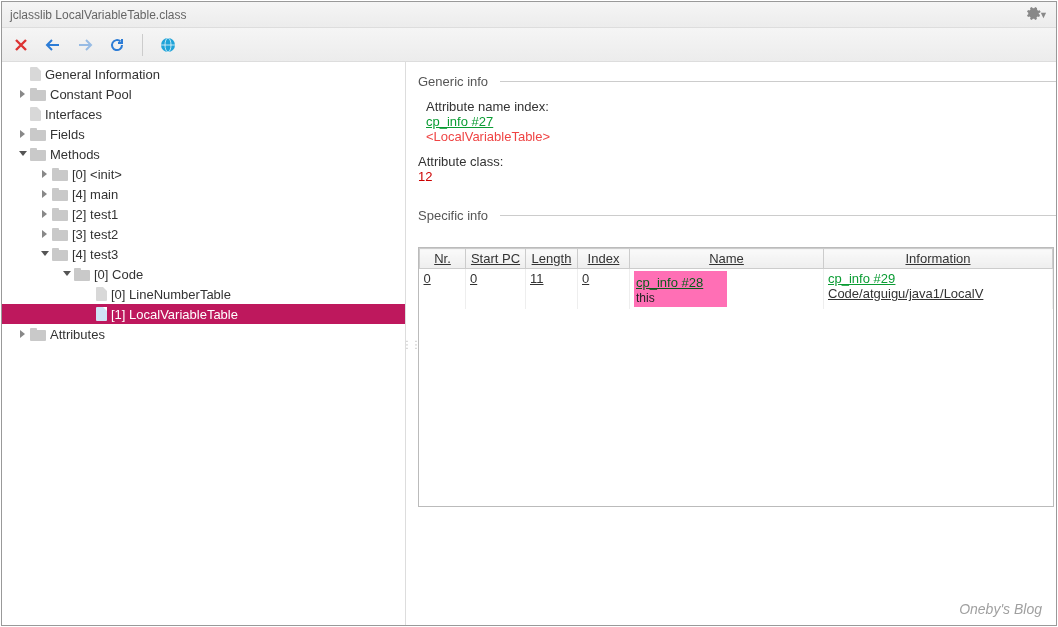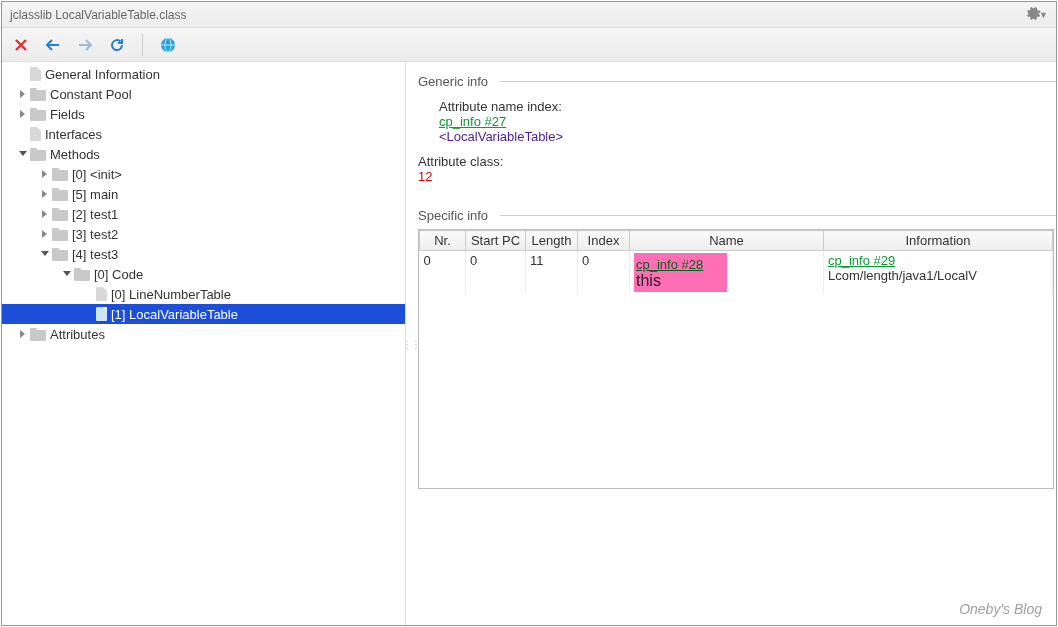--- a/index.html
+++ b/index.html
@@ -7,44 +7,44 @@
 .window { border: 1px solid #999; width: 1056px; height: 625px; margin: 1px; display: flex; flex-direction: column; background: #fff; }
 .titlebar { background: linear-gradient(#f5f5f5,#ececec); height: 26px; display: flex; align-items: center; padding: 0 8px; border-bottom: 1px solid #ddd; color: #666; font-size: 12px; }
 .titlebar .spacer { flex: 1; }
 .toolbar { height: 34px; background: linear-gradient(#f5f5f5,#ececec); border-bottom: 1px solid #ddd; display: flex; align-items: center; padding: 0 10px; gap: 14px; }
 .toolbar .icon { width: 18px; height: 18px; display: inline-flex; align-items: center; justify-content: center; }
 .toolbar .sep { width: 1px; height: 22px; background: #ccc; margin: 0 2px; }
 .body { flex: 1; display: flex; overflow: hidden; }
 .sidebar { width: 404px; border-right: 1px solid #ddd; overflow: auto; padding-top: 2px; }
 .content { flex: 1; padding: 10px 0 0 12px; overflow: hidden; position: relative; }
 .tree-row { display: flex; align-items: center; height: 20px; padding-right: 6px; white-space: nowrap; cursor: default; }
-.tree-row.selected { background: #1d4ed8; color: #fff; }
+.tree-row.selected { background: #be185d; color: #fff; }
 .tw { width: 14px; display: inline-flex; justify-content: center; align-items: center; }
 .indent { display: inline-block; }
 .twist { cursor: pointer; }
 .folder-icon, .file-icon { width: 16px; height: 14px; margin-right: 4px; display: inline-block; }
 .folder-icon { background: #c9c9c9; border-radius: 1px; position: relative; height: 11px; margin-top: 2px; }
 .folder-icon::before { content: ""; position: absolute; top: -2px; left: 0; width: 7px; height: 3px; background: #c9c9c9; border-radius: 1px 1px 0 0; }
 .file-icon { background: #d8d8d8; border-radius: 1px; width: 11px; height: 14px; position: relative; }
 .file-icon::after { content: ""; position: absolute; right: 0; top: 0; width: 0; height: 0; border-top: 4px solid #fff; border-left: 4px solid transparent; }
 .section-label { color: #555; margin: 2px 0 6px 0; display: flex; align-items: center; gap: 12px; }
 .section-label .line { flex: 1; height: 1px; background: #ccc; }
 .kv { margin: 10px 0; display: flex; align-items: baseline; flex-direction: column; }
 .kv .k { width: 150px; }
 .link { color: #0a9c33; text-decoration: underline; cursor: pointer; }
-.tag { color: #4c1d95; margin-left: 21px; }
+.tag { color: #ef4444; margin-left: 8px; }
 .val-red { color: #c00; }
-.table-wrap { border: 1px solid #bbb; margin-top: 6px; height: 260px; overflow: hidden; margin-right: 2px; }
+.table-wrap { border: 1px solid #bbb; margin-top: 24px; height: 260px; overflow: hidden; margin-right: 2px; text-decoration: underline; }
 table { border-collapse: collapse; width: 100%; table-layout: fixed; }
 thead th { background: linear-gradient(#fafafa,#eee); border: 1px solid #ccc; font-weight: normal; padding: 2px 4px; text-align: center; height: 20px; }
 tbody td { border-right: 1px solid #eee; padding: 2px 4px; vertical-align: top; height: 36px; white-space: nowrap; overflow: hidden; text-overflow: ellipsis; }
 .name-cell { position: relative; }
 .hl { background: #ff6fb5; display: inline-block; padding: 4px 24px 2px 2px; }
 .hl .link { color: #0a5c1c; }
-.hl .sub { color: #222; font-size: 16px; }
+.hl .sub { color: #222; font-size: 12px; }
 .watermark { position: absolute; right: 14px; bottom: 8px; color: #888; font-style: italic; font-size: 14px; opacity: .8; }
 .grip { position: absolute; left: -4px; top: 50%; transform: translateY(-50%); color: #bbb; font-size: 10px; letter-spacing: -1px; }
 .col-nr{width:46px}.col-spc{width:60px}.col-len{width:52px}.col-idx{width:52px}.col-name{width:194px}.col-desc{}
 </style>
 </head>
 <body>
 
 <div class="window">
 
   <div class="titlebar">
@@ -103,38 +103,38 @@
           <span class="tw twist">
             <svg width="8" height="8">
               <path fill="#888" d="M1 0l5 4-5 4z"></path>
             </svg>
           </span>
           <span class="folder-icon"></span>
           <span>Constant Pool</span>
         </div>
       <div class="tree-row">
           <span class="indent" style="width:14px"></span>
-          <span class="tw twist">
-            <svg width="8" height="8">
-              <path fill="#888" d="M1 0l5 4-5 4z"></path>
-            </svg>
-          </span>
-          <span class="folder-icon"></span>
-          <span>Fields</span>
-        </div>
-      <div class="tree-row">
-          <span class="indent" style="width:14px"></span>
           <span class="tw"></span>
           <span class="file-icon"></span>
           <span>Interfaces</span>
         </div>
       <div class="tree-row">
           <span class="indent" style="width:14px"></span>
           <span class="tw twist">
             <svg width="8" height="8">
+              <path fill="#888" d="M1 0l5 4-5 4z"></path>
+            </svg>
+          </span>
+          <span class="folder-icon"></span>
+          <span>Fields</span>
+        </div>
+      <div class="tree-row">
+          <span class="indent" style="width:14px"></span>
+          <span class="tw twist">
+            <svg width="8" height="8">
               <path fill="#555" d="M0 1l4 5 4-5z"></path>
             </svg>
           </span>
           <span class="folder-icon"></span>
           <span>Methods</span>
         </div>
       <div class="tree-row">
           <span class="indent" style="width:36px"></span>
           <span class="tw twist">
             <svg width="8" height="8">
@@ -145,21 +145,21 @@
           <span>[0] &lt;init&gt;</span>
         </div>
       <div class="tree-row">
           <span class="indent" style="width:36px"></span>
           <span class="tw twist">
             <svg width="8" height="8">
               <path fill="#888" d="M1 0l5 4-5 4z"></path>
             </svg>
           </span>
           <span class="folder-icon"></span>
-          <span>[5] main</span>
+          <span>[4] main</span>
         </div>
       <div class="tree-row">
           <span class="indent" style="width:36px"></span>
           <span class="tw twist">
             <svg width="8" height="8">
               <path fill="#888" d="M1 0l5 4-5 4z"></path>
             </svg>
           </span>
           <span class="folder-icon"></span>
           <span>[2] test1</span>
@@ -261,21 +261,21 @@
               <td>11</td>
               <td>0</td>
               <td class="name-cell">
                 <span class="hl">
                   <span class="link">cp_info #28</span><br>
                   <span class="sub">this</span>
                 </span>
               </td>
               <td>
                 <span class="link">cp_info #29</span><br>
-                <span>Lcom/length/java1/LocalV</span>
+                <span>Code/atguigu/java1/LocalV</span>
               </td>
             </tr>
           </tbody>
         </table>
       </div>
 
       <div class="watermark">Oneby's Blog</div>
     </div>
 
   </div>

